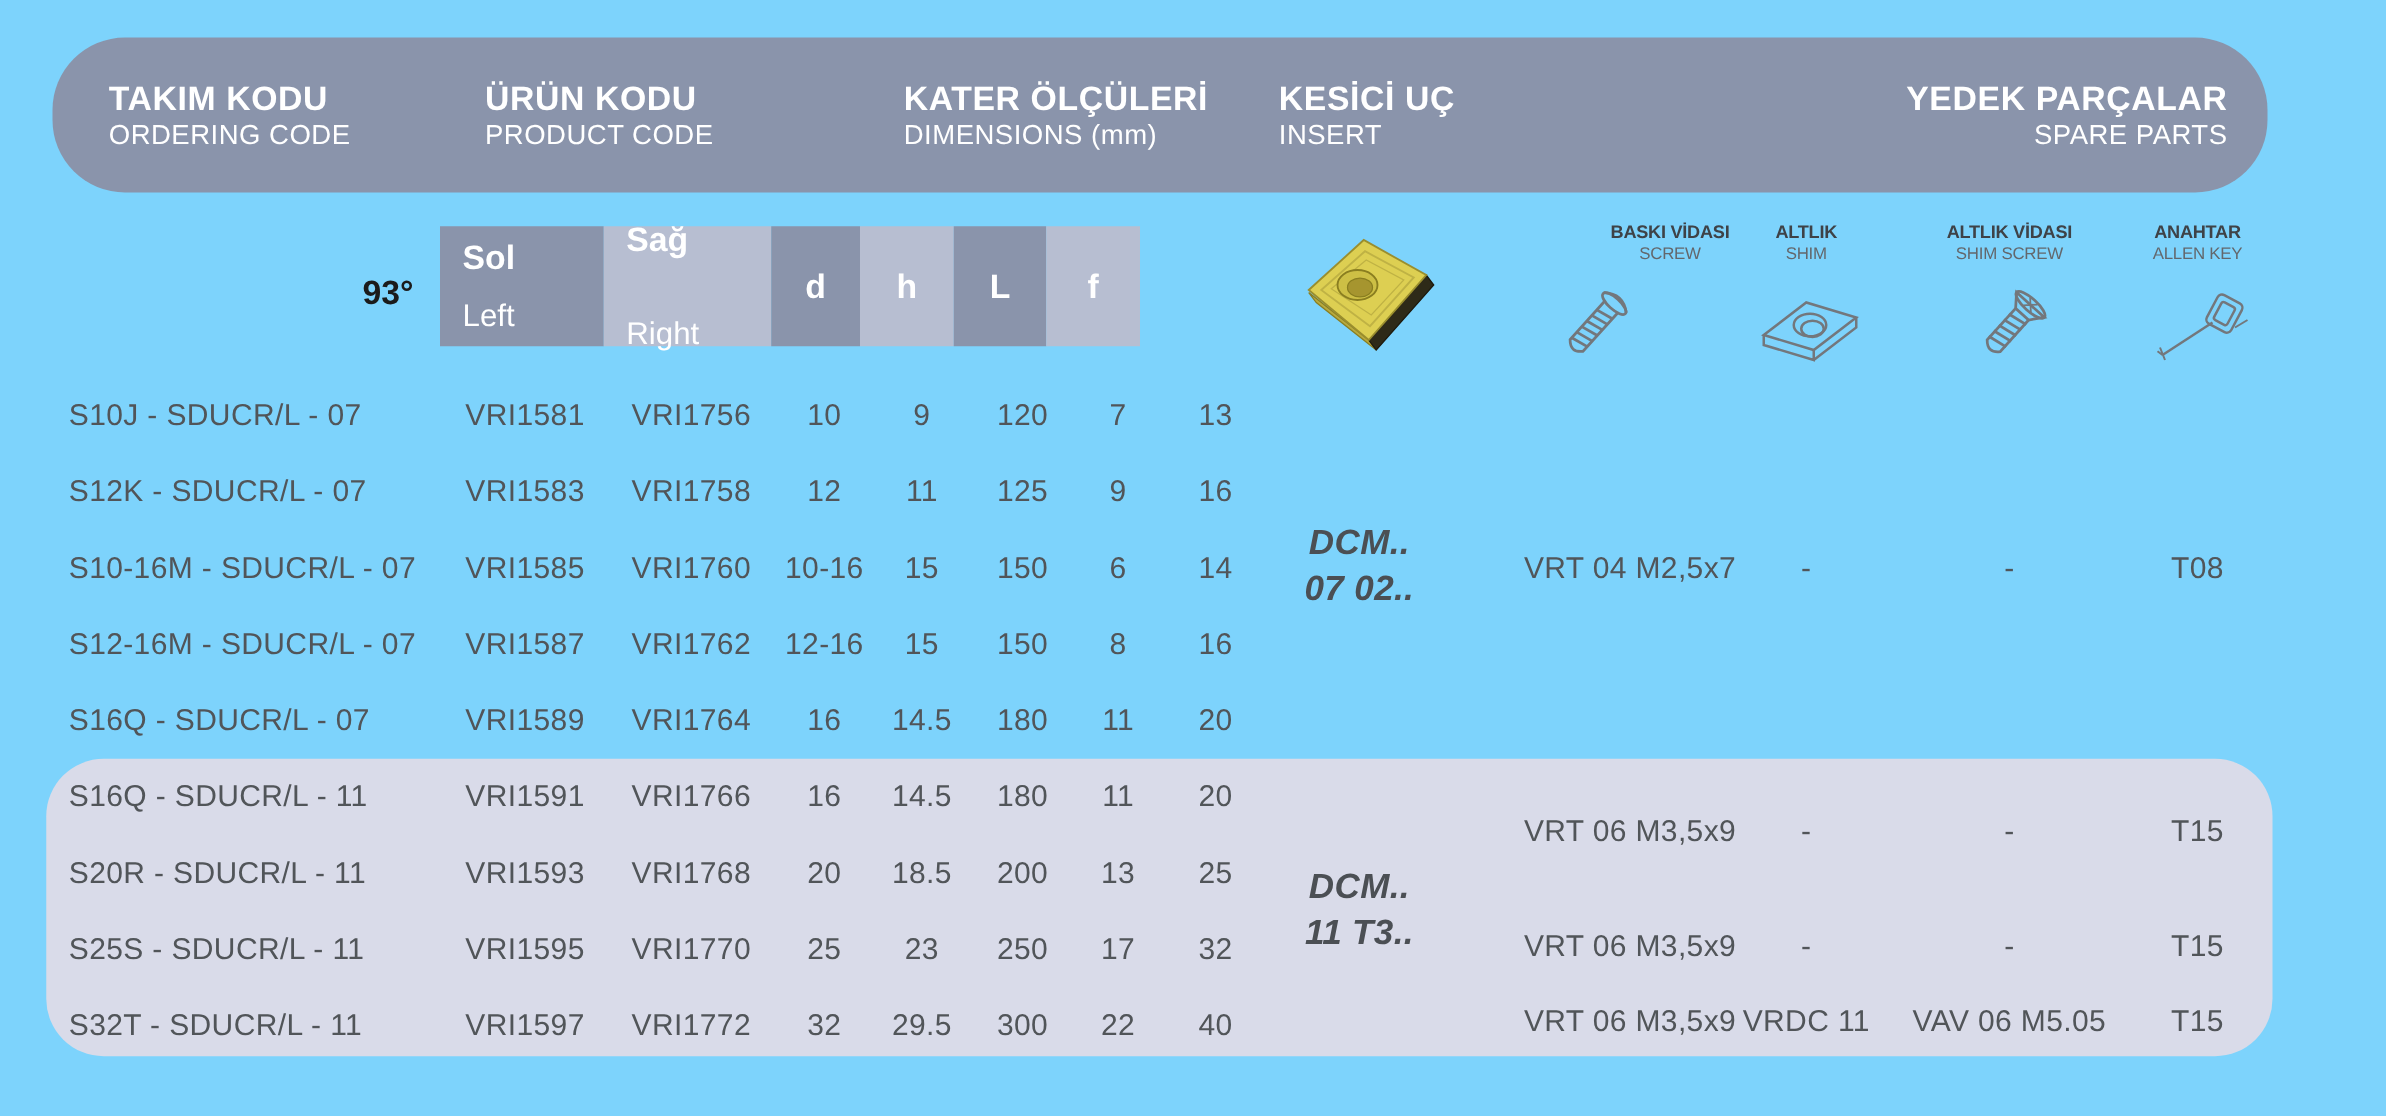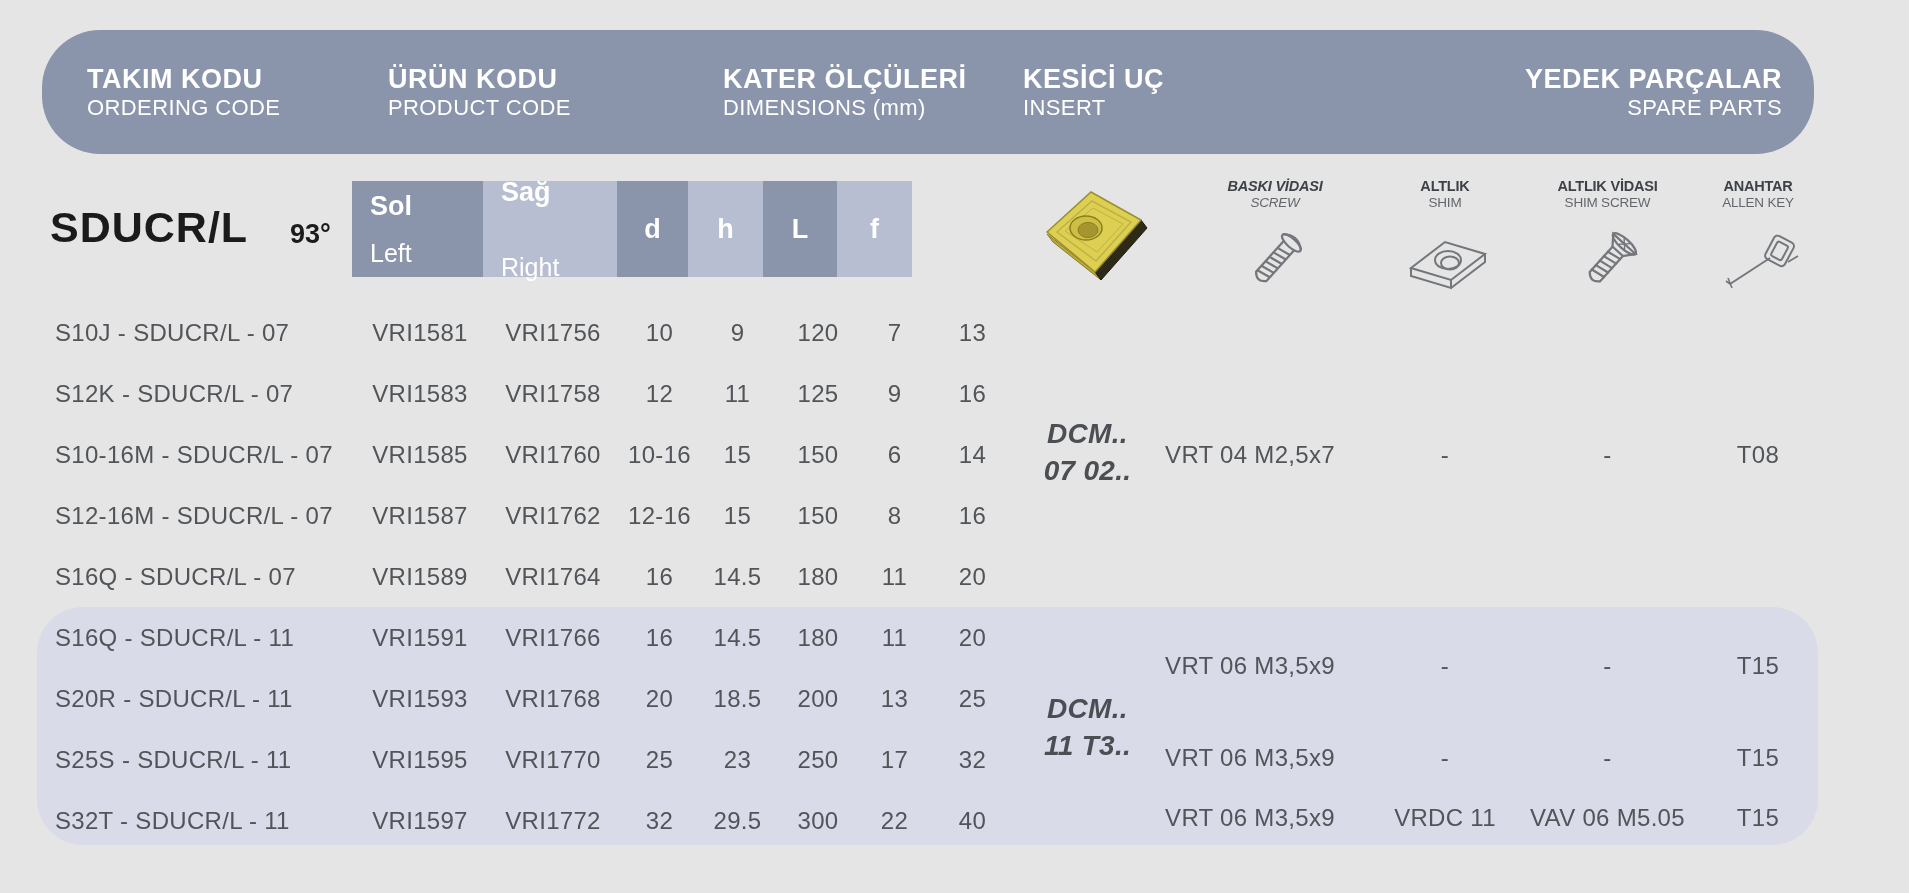--- a/index.html
+++ b/index.html
@@ -1,16 +1,16 @@
 <!DOCTYPE html>
 <html><head>
 <meta charset="utf-8">
 <style>
   html,body{margin:0;padding:0;background:#fff;}
-  .canvas{position:relative;width:1909px;height:893px;background:#e5e5e5;overflow:hidden;
+  .canvas{position:relative;width:1909px;height:893px;background:#7dd3fc;overflow:hidden;
           font-family:"Liberation Sans",sans-serif;color:#515559;}
   
   .hdrbar{position:absolute;left:42px;top:30px;width:1772px;height:124px;background:#8a94ab;border-radius:58px;}
   .hcol{position:absolute;top:0;height:124px;display:flex;flex-direction:column;justify-content:center;color:#fff;}
   .hcol .t1{font-weight:bold;font-size:27px;letter-spacing:.5px;line-height:31px;}
   .hcol .t2{font-size:22px;letter-spacing:.4px;line-height:26px;}
   .hc1{left:45px;} .hc2{left:346px;} .hc3{left:681px;} .hc4{left:981px;}
   .hc5{right:32px;text-align:right;}
   
   .hl-band{position:absolute;left:37px;top:607px;width:1781px;height:238px;background:#d9dbe9;border-radius:46px;}
@@ -24,36 +24,36 @@
   .sh-two .l1{font-weight:bold;font-size:27px;line-height:32px;}
   .sh-two .l2{font-size:25px;line-height:30px;}
   .sh-mid{display:flex;align-items:center;justify-content:center;font-weight:bold;font-size:27px;}
   .cs-sol{left:352px;width:131px;} .cs-sag{left:483px;width:134px;gap:44px;}
   .cs-d{left:617px;width:71px;} .cs-h{left:688px;width:75px;}
   .cs-L{left:763px;width:74px;} .cs-f{left:837px;width:75px;} .cs-dmin{left:912px;width:103px;}
   
   .spcap{position:absolute;top:178px;text-align:center;}
   .spcap .tr{font-weight:bold;font-size:14.5px;color:#3e4247;letter-spacing:-.2px;line-height:17px;}
   .spcap .en{font-size:13.5px;color:#63676c;letter-spacing:-.2px;line-height:16px;}
-  .cap-screw{left:1185px;width:180px;font-style:italic;} .cap-shim{left:1365px;width:160px;}
+  .cap-screw{left:1246px;width:180px;} .cap-shim{left:1365px;width:160px;}
   .cap-shimscrew{left:1520px;width:175px;} .cap-allen{left:1700px;width:116px;}
   .spicon{position:absolute;}
   
   .row{position:absolute;left:0;width:1909px;height:32px;line-height:32px;font-size:24px;letter-spacing:.3px;color:#515559;}
   .c-code{position:absolute;left:55px;white-space:nowrap;}
   .cc{position:absolute;text-align:center;white-space:nowrap;}
   .c-left{left:355px;width:130px;} .c-right{left:488px;width:130px;}
   .c-d{left:622px;width:75px;} .c-h{left:700px;width:75px;} .c-L{left:778px;width:80px;}
   .c-f{left:858px;width:73px;} .c-dmin{left:930px;width:85px;}
   
   .insgrp{position:absolute;left:1020px;width:135px;text-align:center;font-weight:bold;
           font-size:28px;line-height:37px;color:#4b4f54;letter-spacing:.3px;font-style:italic;}
   
   .sprow{position:absolute;left:0;width:1909px;height:32px;line-height:32px;font-size:24px;letter-spacing:.3px;color:#515559;}
-  .s-screw{left:1160px;width:180px;} .s-shim{left:1365px;width:160px;}
+  .s-screw{left:1214px;width:180px;} .s-shim{left:1365px;width:160px;}
   .s-shimscrew{left:1520px;width:175px;} .s-allen{left:1700px;width:116px;}
 </style>
 </head>
 <body>
 
 <div class="canvas">
 
   <div class="hl-band"></div>
 
   <div class="hdrbar">
@@ -72,21 +72,20 @@
     <div class="hcol hc4">
       <span class="t1">KESİCİ UÇ</span>
       <span class="t2">INSERT</span>
     </div>
     <div class="hcol hc5">
       <span class="t1">YEDEK PARÇALAR</span>
       <span class="t2">SPARE PARTS</span>
     </div>
   </div>
 
-  <div class="ptitle">SDUCR/L</div>
   <div class="pangle">93°</div>
 
   <div class="shcell dark sh-two cs-sol">
     <span class="l1">Sol</span>
     <span class="l2">Left</span>
   </div>
   <div class="shcell light sh-two cs-sag">
     <span class="l1">Sağ</span>
     <span class="l2">Right</span>
   </div>

